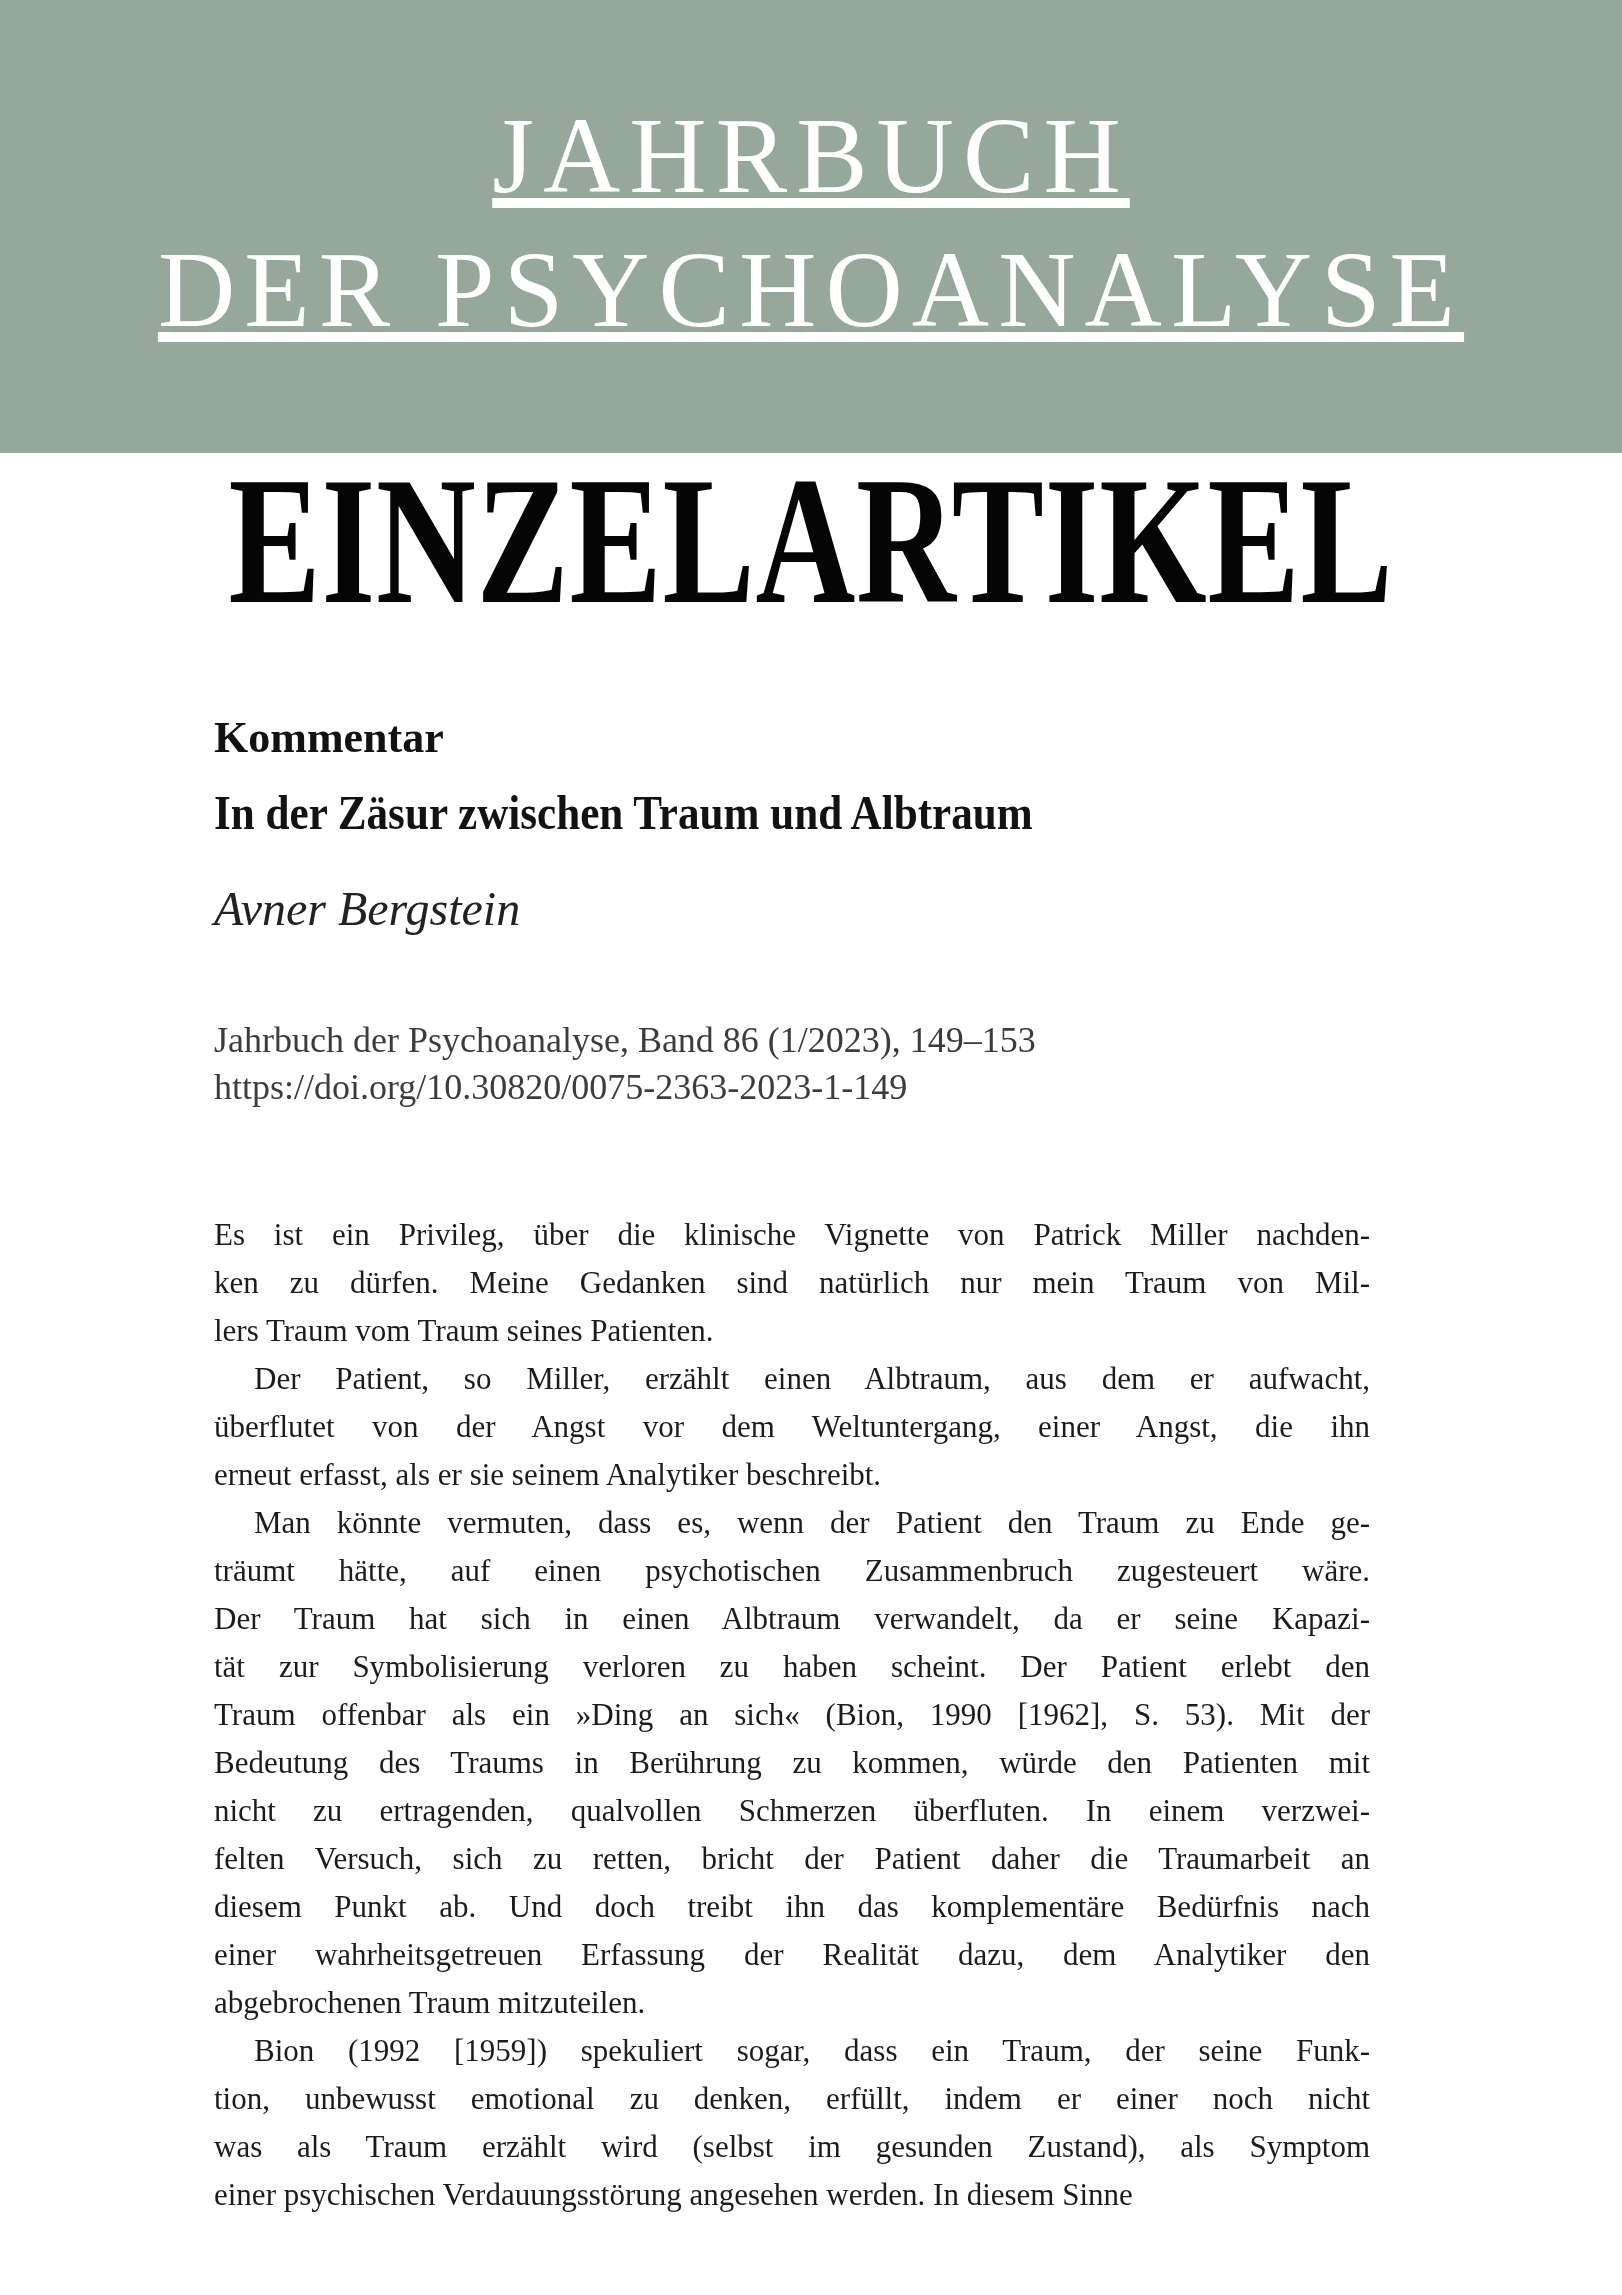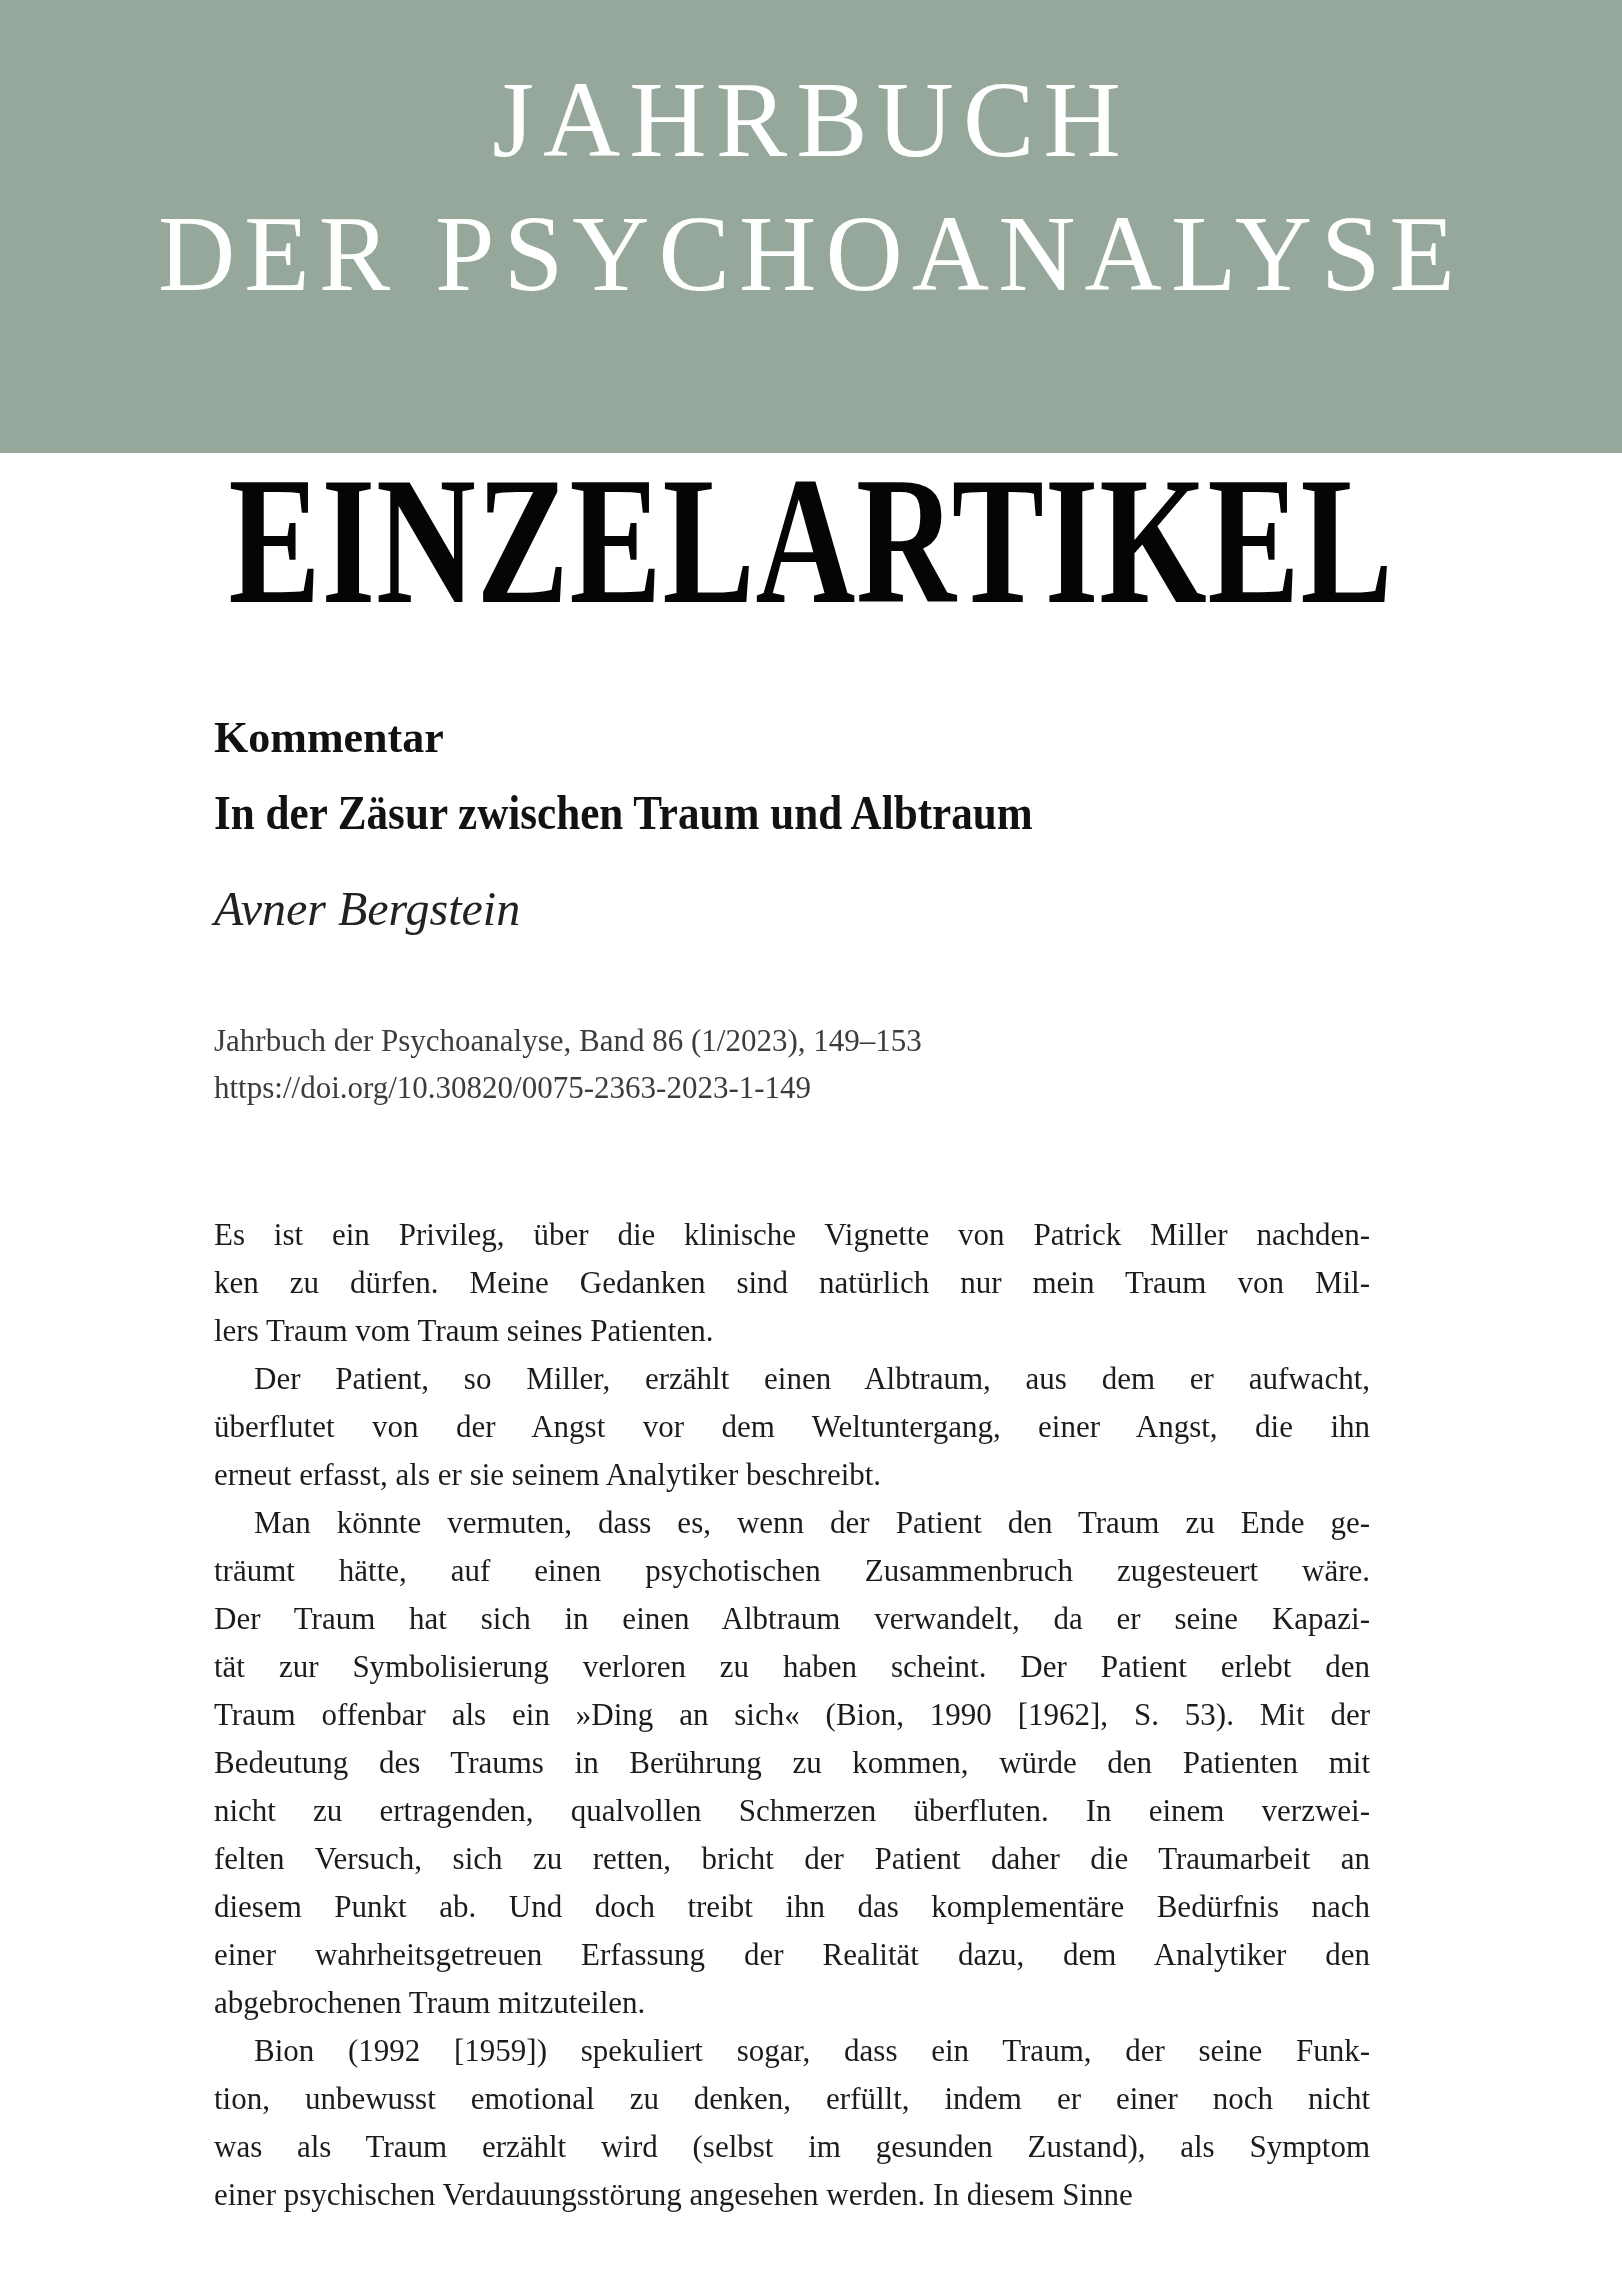--- a/index.html
+++ b/index.html
@@ -12,27 +12,28 @@
     font-family: "Liberation Serif", "DejaVu Serif", serif;
   }
 
   
   .banner {
     position: absolute;
     left: 0; top: 0;
     width: 1622px; height: 453px;
   }
   .banner-title {
-    padding-top: 53px;
+    padding-top: 89px;
     text-align: center;
     font-size: 107px;
     line-height: 134px;
     letter-spacing: 0.085em;
     font-weight: normal;
     white-space: nowrap;
+    text-decoration: underline;
   }
 
   
   .section {
     position: absolute;
     left: 0; top: 450px;
     width: 1622px;
     margin: 0;
     text-align: center;
     font-size: 182px;
@@ -75,21 +76,21 @@
     line-height: 40px;
     font-style: italic;
     color: #222222;
     white-space: nowrap;
   }
 
   
   .citation {
     position: absolute;
     left: 214px; top: 1017px;
-    font-size: 31px;
+    font-size: 36px;
     line-height: 47px;
     color: #3c3c3c;
     white-space: nowrap;
   }
   .citation a {
     display: block;
     color: #3c3c3c;
     text-decoration: none;
     cursor: pointer;
   }

